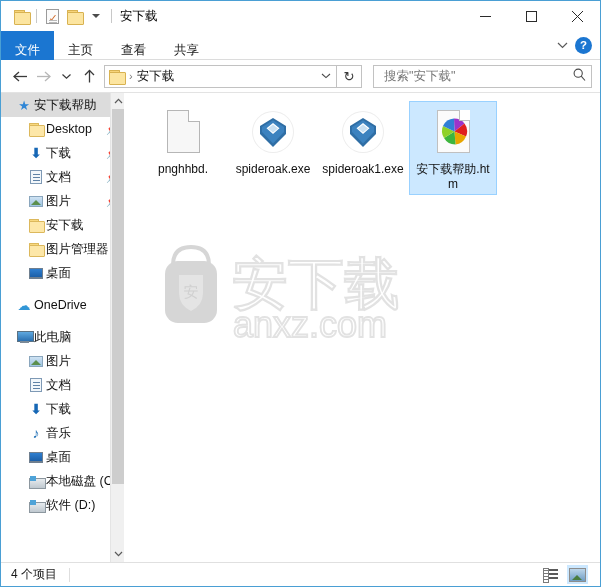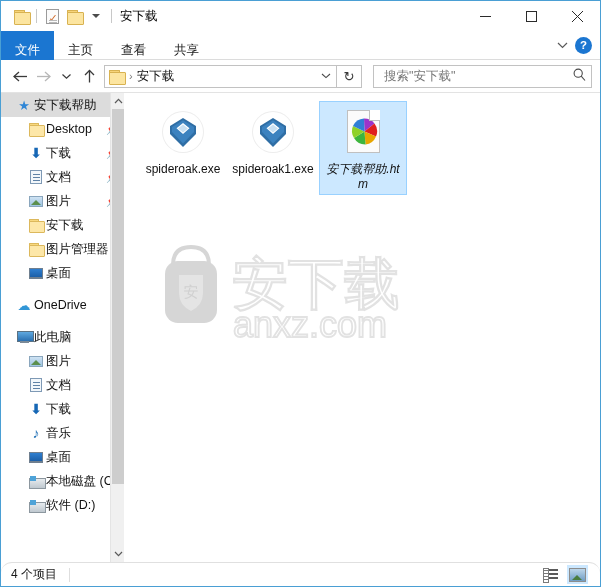--- a/index.html
+++ b/index.html
@@ -234,21 +234,21 @@
   #grid {
     position: relative; display: flex; flex-wrap: wrap;
     padding: 8px 0 0 14px; z-index: 2;
   }
   .tile {
     width: 88px; height: 94px;
     display: flex; flex-direction: column; align-items: center;
     padding-top: 6px; margin-right: 2px;
     border: 1px solid transparent;
   }
-  .tile.sel { background: #cce8ff; border: 1px solid #99d1ff; font-style: italic; }
+  .tile.sel { background: #cce8ff; border: 1px solid #99d1ff; }
   .tile-ico { width: 48px; height: 48px; position: relative; margin-bottom: 6px; }
   .tile-label {
     font-size: 12px; color: #111; text-align: center; line-height: 15px;
     width: 82px; word-break: break-all;
   }
 
   
   .ico-blankdoc {
     position: absolute; left: 8px; top: 2px; width: 33px; height: 43px;
     background: #f7f7f7; border: 1px solid #b6b6b6;
@@ -284,21 +284,21 @@
     position: absolute; left: 36px; top: 134px; width: 290px; height: 120px;
     z-index: 1; pointer-events: none;
   }
 
   
   #statusbar {
     position: absolute; left: 0; top: 561px;
     width: 599px; height: 24px;
     border-top: 1px solid #e0e0e0;
     background: #ffffff;
-    display: flex; align-items: center; border-radius: 11px;
+    display: flex; align-items: center;
   }
   #status-text { font-size: 12px; color: #1a1a1a; padding-left: 10px; }
   #status-sep { width: 1px; height: 14px; background: #dedede; margin-left: 12px; }
   #view-btns { margin-left: auto; display: flex; align-items: center; gap: 6px; padding-right: 12px; }
   .vbtn { width: 21px; height: 19px; display: flex; align-items: center; justify-content: center; }
   .vbtn.active { background: #cce8ff; }
   .ic-details { position: relative; width: 15px; height: 13px; }
   .ic-details::before {
     content:""; position:absolute; left:0; top:0; width:4px; height:13px;
     background: repeating-linear-gradient(#ffffff 0 1px, #7a7a7a 1px 2px, #ffffff 2px 3px);
@@ -579,20 +579,26 @@
           </g>
           <path d="M18 48 h24 v18 q0 12 -12 18 q-12 -6 -12 -18 z" fill="#e4e4e4"></path>
           <text x="30" y="70" font-family="'DejaVu Sans',sans-serif" font-size="15" fill="#d0d0d0" text-anchor="middle">安</text>
           <text x="71" y="76" font-family="'DejaVu Sans',sans-serif" font-size="56" fill="none" stroke="#e2e2e2" stroke-width="2.2">安下载</text>
           <text x="72" y="110" font-family="'Liberation Sans',sans-serif" font-size="36" fill="none" stroke="#e2e2e2" stroke-width="1.8">anxz.com</text>
         </svg>
       </div>
 
       <div id="grid">
 
+        <div class="tile">
+          <div class="tile-ico">
+            <span class="ico-blankdoc"></span>
+          </div>
+          <div class="tile-label">pnghhbd.</div>
+        </div>
 
         <div class="tile">
           <div class="tile-ico">
             <span class="ico-spider">
               <svg width="28" height="32" viewBox="0 0 28 32">
                 <path d="M14 1 L27 9 L27 17 L14 30 L1 17 L1 9 Z" fill="#2f6ea5"></path>
                 <path d="M14 3.2 L25 10 L25 15 L14 26.5 L3 15 L3 10 Z" fill="#3c82bf"></path>
                 <path d="M14 6 L20.5 11.3 L14 17 L7.5 11.3 Z" fill="#ffffff"></path>
                 <path d="M14 7.5 L19 11.4 L14 15.6 L9 11.4 Z" fill="#c9e0f2"></path>
               </svg>

